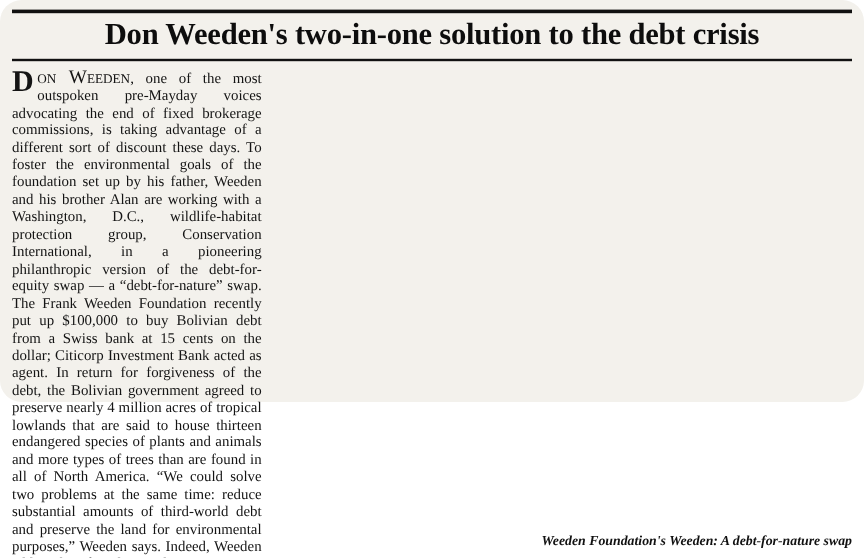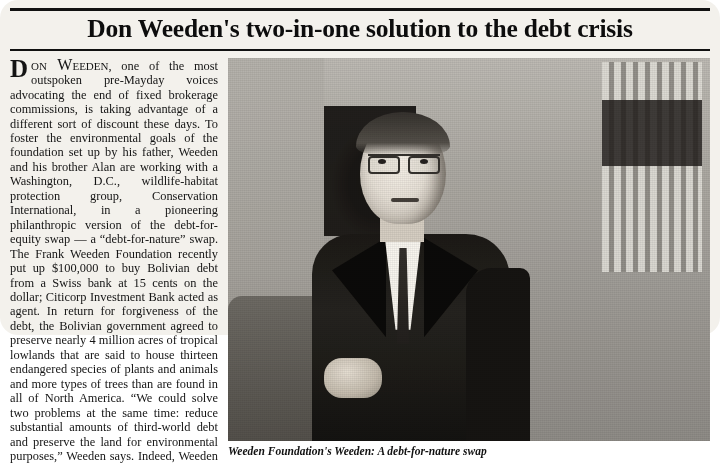--- a/index.html
+++ b/index.html
@@ -76,20 +76,21 @@
     font-variant: small-caps;
     font-size: 16px;
   }
   
   .photo-col {
     position: relative;
     flex: 1 1 auto;
     height: 400px;
     display: flex;
     flex-direction: column;
+    align-items: flex-end;
   }
   .photo-frame {
     position: relative;
     flex: 1 1 auto;
     overflow: hidden;
     background: #cfcdc7;
   }
   .photo {
     position: absolute;
     inset: 0;

